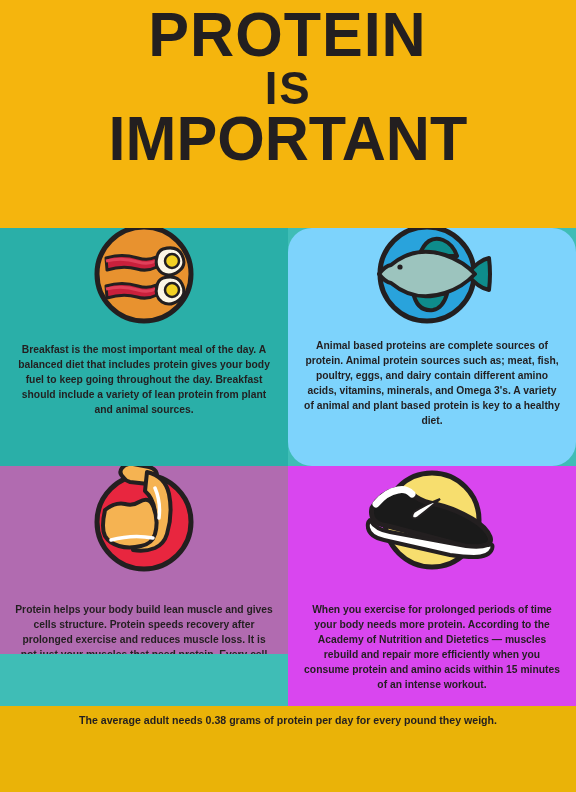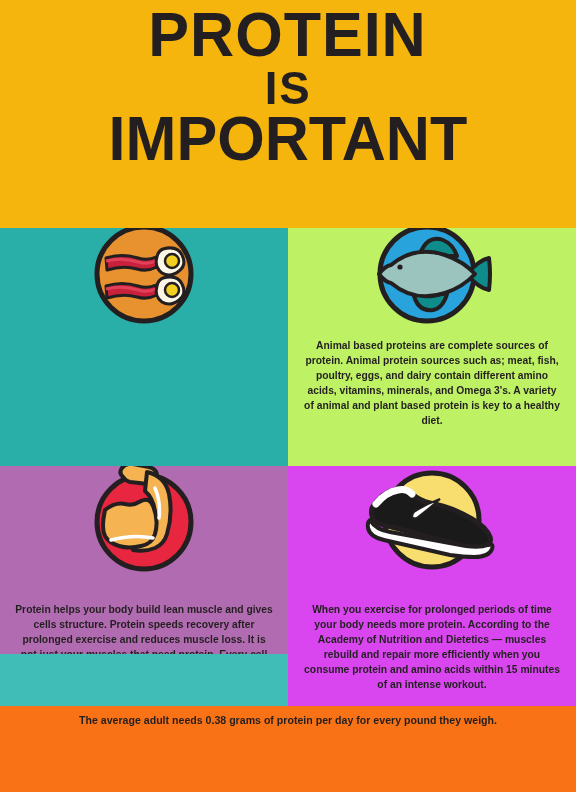--- a/index.html
+++ b/index.html
@@ -26,21 +26,21 @@
     text-align:center;
     transform:scaleX(0.97);
   }
   .t1{font-size:63px;letter-spacing:1px;}
   .t2{font-size:47px;margin-top:2px;letter-spacing:2px;}
   .t3{font-size:63px;margin-top:1px;letter-spacing:0px;}
 
   
   .quad{position:absolute;box-sizing:border-box;overflow:hidden;}
   .q-tl{left:0;  top:228px;width:288px;height:238px;background:#2AAFA8;}
-  .q-tr{left:288px;top:228px;width:288px;height:238px;background:#bef264;}
+  .q-tr{left:288px;top:228px;width:288px;height:238px;background:#7dd3fc;border-radius:24px;}
   .q-bl{left:0;  top:466px;width:288px;height:188px;background:#B16BB0;}
   .q-br{left:288px;top:466px;width:288px;height:240px;background:#d946ef;}
 
   .icon-wrap{
     position:absolute;left:0;right:0;display:flex;justify-content:center;
   }
   .q-tl .icon-wrap,.q-tr .icon-wrap{top:-6px;}
   .q-bl .icon-wrap,.q-br .icon-wrap{top:-2px;}
 
   .blurb{
@@ -53,21 +53,21 @@
     line-height:1.46;
   }
   .q-tl .blurb{top:114px;}
   .q-tr .blurb{top:110px;}
   .q-bl .blurb{top:136px;}
   .q-br .blurb{top:136px;}
 
   
   .footer{
     position:absolute;left:0;top:706px;width:576px;height:86px;
-    background:#f97316;
+    background:#eab308;
   }
   .foot-head{
     position:absolute;top:8px;left:0;right:0;text-align:center;
     font-size:10.6px;font-weight:bold;color:#231F20;
   }
   .foot-note{
     position:absolute;top:27px;left:0;right:0;text-align:center;
     font-size:8.2px;font-weight:bold;color:#231F20;
   }
   .calc-row{
@@ -122,20 +122,21 @@
         <path d="M14 64 q16 -5 32 0 q10 3 18 -1 l1 10 q-10 5 -20 2 q-14 -4 -30 1 z" fill="#C9203C" stroke="#231F20" stroke-width="3" stroke-linejoin="round"></path>
         <path d="M14 67 q16 -4 32 1 q10 3 18 -1" fill="none" stroke="#E0405A" stroke-width="3"></path>
 
         <path d="M71 27 q14 -4 19 6 q5 10 -3 16 q-9 7 -17 2 q-8 -6 -5 -16 q1 -6 6 -8 z" fill="#FCF6E6" stroke="#231F20" stroke-width="3"></path>
         <circle cx="80" cy="39" r="7" fill="#F2D022" stroke="#231F20" stroke-width="2.5"></circle>
 
         <path d="M71 56 q14 -4 19 6 q5 10 -3 16 q-9 7 -17 2 q-8 -6 -5 -16 q1 -6 6 -8 z" fill="#FCF6E6" stroke="#231F20" stroke-width="3"></path>
         <circle cx="80" cy="68" r="7" fill="#F2D022" stroke="#231F20" stroke-width="2.5"></circle>
       </svg>
     </div>
+    <div class="blurb">Breakfast is the most important meal of the day. A balanced diet that includes protein gives your body fuel to keep going throughout the day. Breakfast should include a variety of lean protein from plant and animal sources.</div>
   </div>
 
   <div class="quad q-tr">
     <div class="icon-wrap">
       <svg width="130" height="104" viewBox="0 0 130 104">
         <circle cx="60" cy="52" r="47" fill="#29A3DC" stroke="#231F20" stroke-width="5"></circle>
 
         <path d="M52 34 q8 -22 24 -16 q10 4 14 16 z" fill="#0E8C8C" stroke="#231F20" stroke-width="4" stroke-linejoin="round"></path>
 
         <path d="M46 70 q4 20 20 18 q10 -2 14 -16 z" fill="#0E8C8C" stroke="#231F20" stroke-width="4" stroke-linejoin="round"></path>

